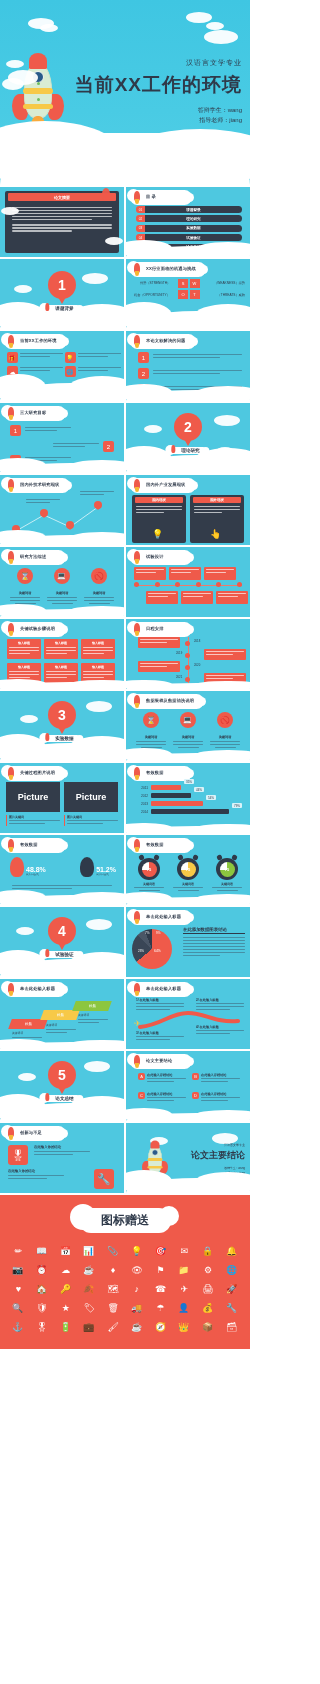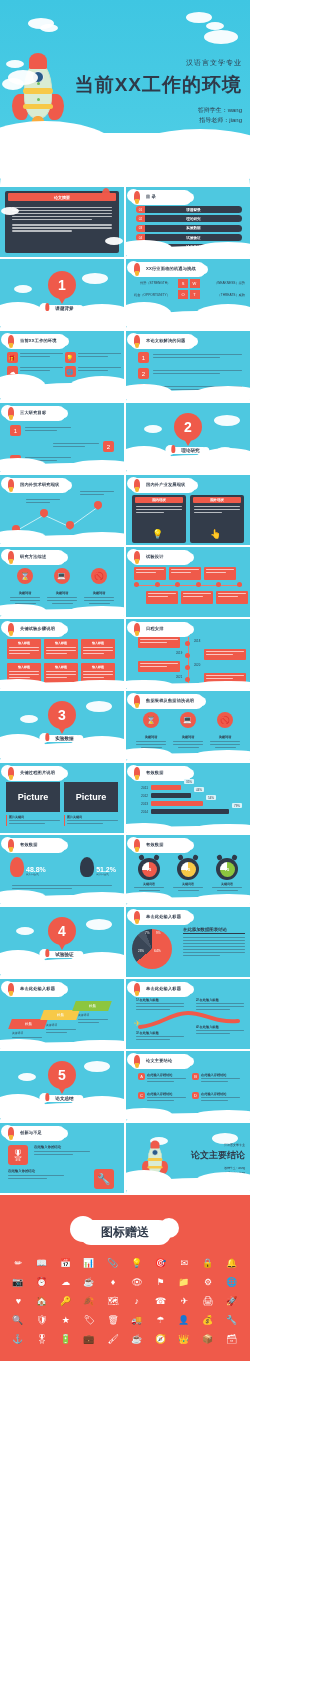--- a/index.html
+++ b/index.html
@@ -139,21 +139,21 @@
   .clock{ width:22px;height:22px;border-radius:50%; background:#2f3a4a;
           display:flex;align-items:center;justify-content:center; position:relative;}
   .clock .inner{ width:15px;height:15px;border-radius:50%; display:flex;align-items:center;justify-content:center;
                  font-size:4px;color:#fff;font-weight:bold;}
   .clock:before,.clock:after{content:"";position:absolute;top:-3px;width:5px;height:5px;background:#2f3a4a;border-radius:2px;}
   .clock:before{left:1px;transform:rotate(-30deg);}
   .clock:after{right:1px;transform:rotate(30deg);}
 
   
   .iconsheet{ background:#ef5a4a; position:relative; }
-  .iconsheet .hdr{ text-align:center; padding-top:25px; }
+  .iconsheet .hdr{ text-align:center; padding-top:13px; }
   .bigribbon{
     display:inline-block; background:#fff; border-radius:12px; padding:4px 22px;
     font-size:12px; font-weight:bold; color:#2f3a4a; position:relative;
   }
   .bigribbon:before{content:"";position:absolute;left:-9px;top:-4px;width:26px;height:26px;background:#fff;border-radius:50%;}
   .bigribbon:after{content:"";position:absolute;right:-8px;top:-2px;width:20px;height:20px;background:#fff;border-radius:50%;}
   .bigribbon em{position:relative;z-index:2;font-style:normal;}
   .iconsgrid{ display:grid; grid-template-columns:repeat(10,1fr); gap:3px; padding:10px 8px 14px;}
   .ic{ height:16px; display:flex;align-items:center;justify-content:center;
        color:#fff; font-size:9px; line-height:1; }

